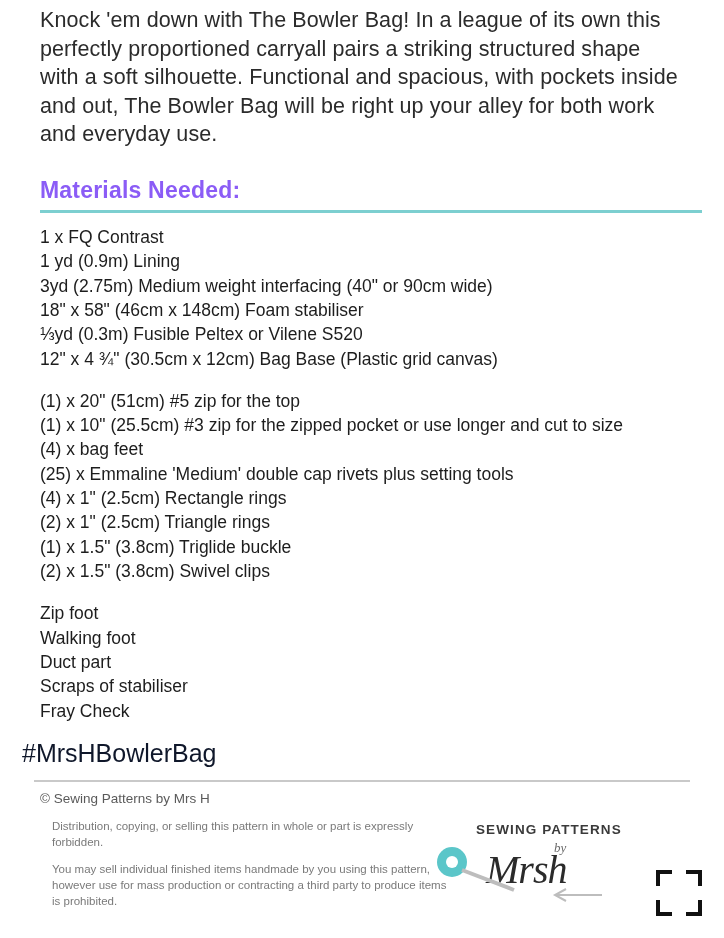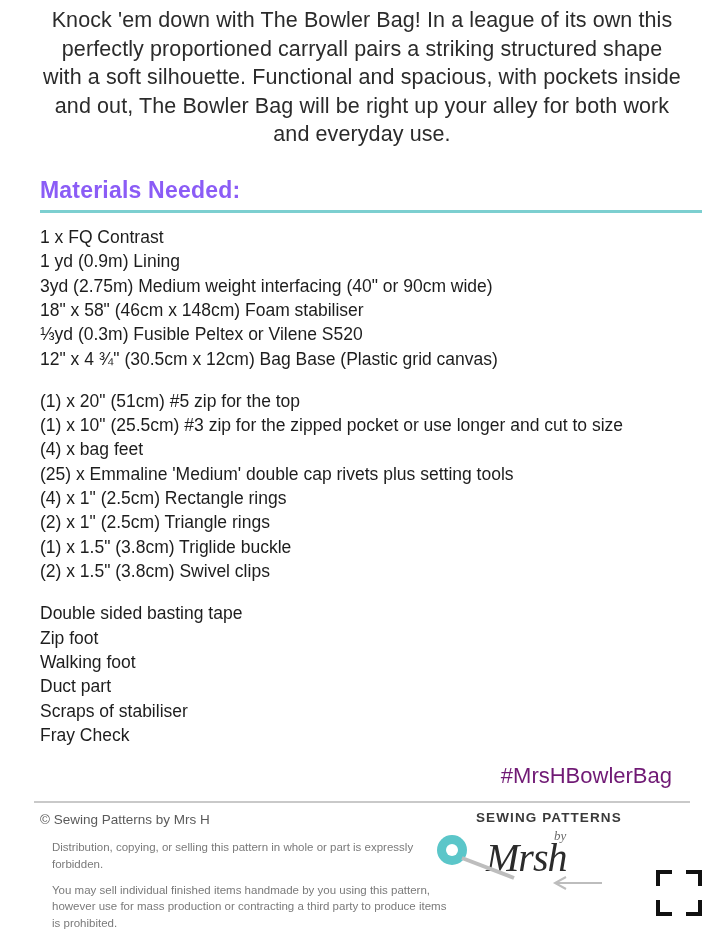--- a/index.html
+++ b/index.html
@@ -16,21 +16,21 @@
     position: relative;
   }
   .page {
     position: relative;
     width: 724px;
     height: 938px;
     box-sizing: border-box;
     padding: 0 22px;
   }
   .intro {
-    text-align: center;
+    text-align: left;
     font-size: 21.5px;
     line-height: 1.33;
     color: #2b2b2b;
     padding: 6px 18px 0 18px;
     letter-spacing: 0.1px;
   }
   .section-title {
     font-size: 23px;
     font-weight: bold;
     color: #8b5cf6;
@@ -50,23 +50,23 @@
     line-height: 1.39;
     color: #1d1d1d;
   }
   .materials .item {
     white-space: nowrap;
   }
   .group-gap {
     height: 18px;
   }
   .hashtag {
-    text-align: right;
-    font-size: 22px;
-    color: #701a75;
+    text-align: left;
+    font-size: 25px;
+    color: #0f172a;
     margin: 16px 30px 0 0;
   }
   .footer-rule {
     height: 2px;
     background: #c9c9c9;
     margin: 12px 12px 0 12px;
   }
   .copyright {
     font-size: 13.5px;
     color: #5a5a5a;
@@ -78,21 +78,21 @@
     line-height: 1.42;
     margin: 12px 0 0 30px;
     width: 400px;
   }
   .legal p {
     margin: 0 0 10px 0;
   }
   .brand {
     position: absolute;
     right: 60px;
-    bottom: 28px;
+    bottom: 16px;
     width: 230px;
     height: 100px;
     text-decoration: underline;
   }
   .brand-top {
     position: absolute;
     left: 42px;
     top: 0;
     font-size: 13.5px;
     letter-spacing: 1.1px;
@@ -176,21 +176,20 @@
     <div class="item">(1) x 10" (25.5cm) #3 zip for the zipped pocket or use longer and cut to size</div>
     <div class="item">(4) x bag feet</div>
     <div class="item">(25) x Emmaline 'Medium' double cap rivets plus setting tools</div>
     <div class="item">(4) x 1" (2.5cm) Rectangle rings</div>
     <div class="item">(2) x 1" (2.5cm) Triangle rings</div>
     <div class="item">(1) x 1.5" (3.8cm) Triglide buckle</div>
     <div class="item">(2) x 1.5" (3.8cm) Swivel clips</div>
 
     <div class="group-gap"></div>
 
-    <div class="item">Double sided basting tape</div>
     <div class="item">Zip foot</div>
     <div class="item">Walking foot</div>
     <div class="item">Duct part</div>
     <div class="item">Scraps of stabiliser</div>
     <div class="item">Fray Check</div>
   </div>
 
   <div class="hashtag">#MrsHBowlerBag</div>
 
   <div class="footer-rule"></div>

